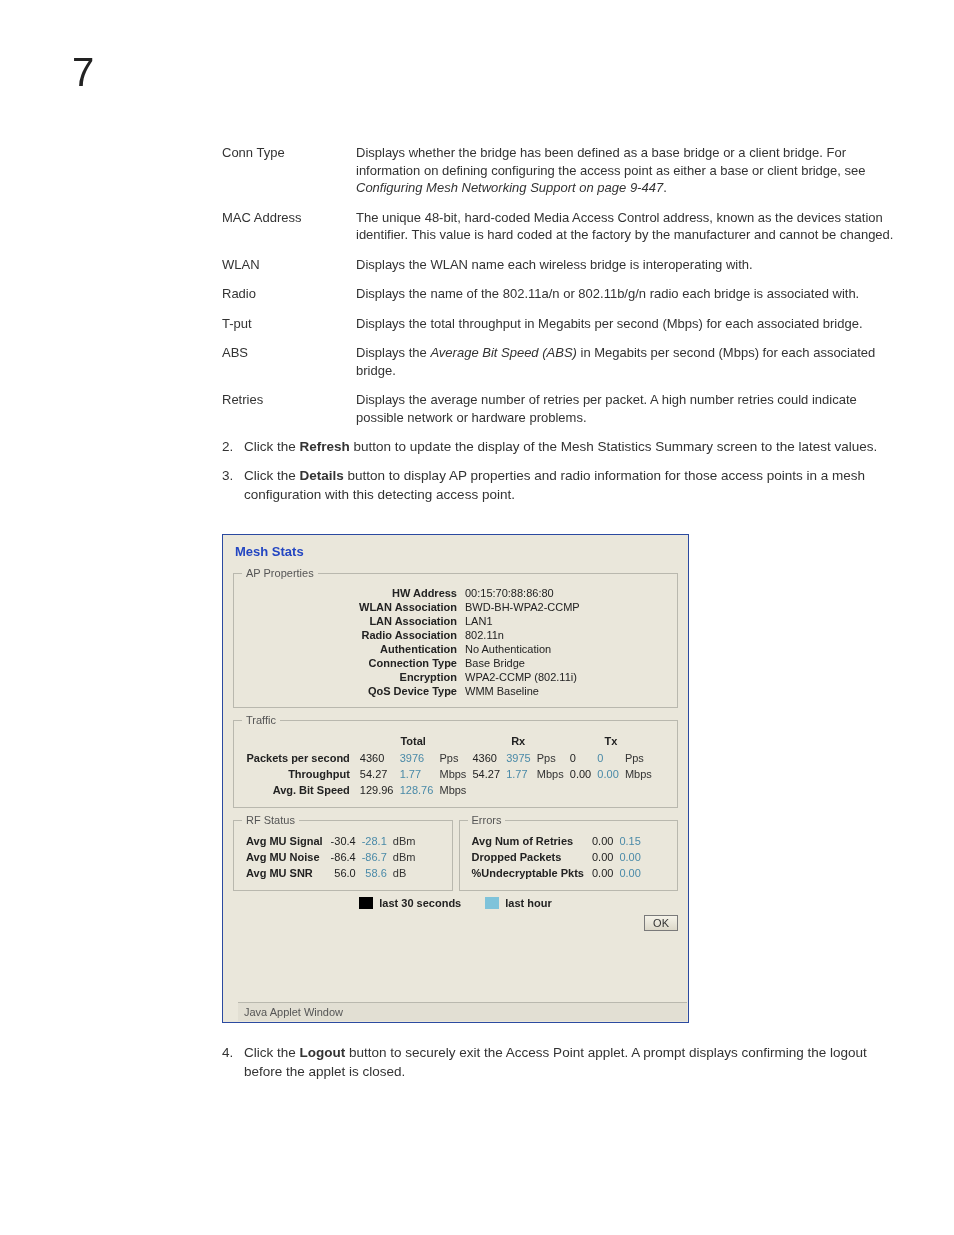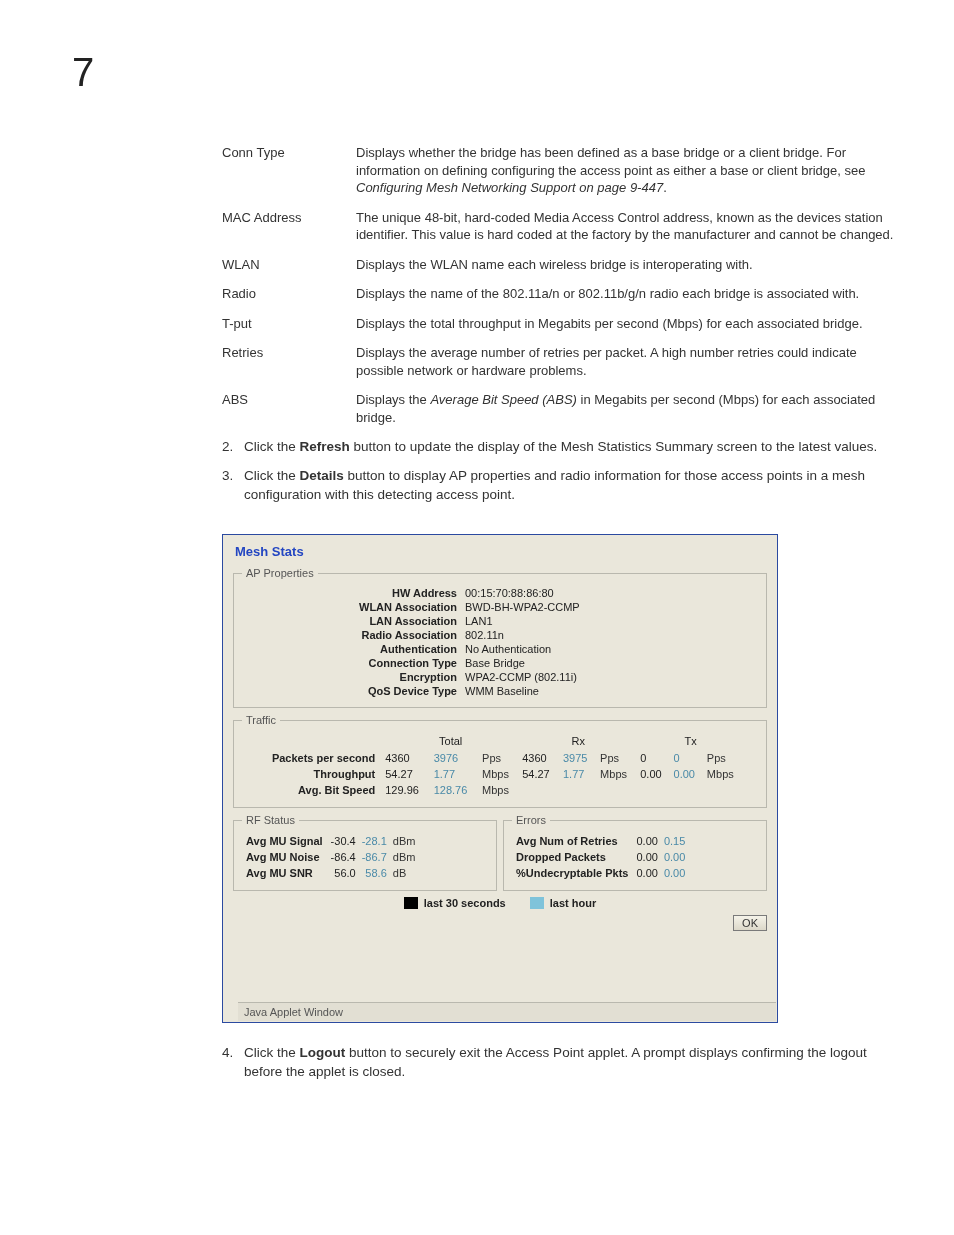--- a/index.html
+++ b/index.html
@@ -54,21 +54,21 @@
   .step { display: flex; margin-bottom: 10px; }
   .step .num { width: 22px; flex: 0 0 22px; }
   .step .txt { flex: 1; }
   .steps .b { font-weight: 700; }
 
   
   .dialog {
     position: absolute;
     left: 222px;
     top: 534px;
-    width: 556px;
+    width: 467px;
     height: 489px;
     border: 1px solid #2b4aa0;
     background: #eae7db;
     font-family: Tahoma, Arial, sans-serif;
     font-size: 11px;
     color: #222;
     box-sizing: border-box;
   }
   .dlg-title {
     color: #2346c2;
@@ -85,21 +85,21 @@
     font-size: 11px;
     color: #555;
     padding: 0 4px;
   }
   .prop-row { display: flex; align-items: flex-start; margin: 2px 0; }
   .prop-label { width: 215px; text-align: right; font-weight: 700; padding-right: 8px; }
   .prop-val   { flex: 1; }
 
   
   .traffic-table { width: 100%; }
-  .traffic-table .hdr td { font-weight: 400; text-align: center; padding-bottom: 2px; }
+  .traffic-table .hdr td { font-weight: 700; text-align: center; padding-bottom: 2px; }
   .traffic-table td { padding: 1px 2px; white-space: nowrap; }
   .traffic-table .rowlbl { font-weight: 700; text-align: right; padding-right: 6px; }
   .traffic-table .v30 { color: #222; }
   .traffic-table .vhr { color: #4a8aa8; }
   .traffic-table .unit { color: #333; }
 
   
   .rf-row { display: flex; margin: 0 10px 6px 10px; gap: 6px; }
   .rf-row fieldset { flex: 1; margin: 0; }
   .rf-table td, .err-table td { padding: 1px 2px; white-space: nowrap; }
@@ -189,28 +189,28 @@
     </div>
     <div class="row">
       <div class="term">Radio</div>
       <div class="desc">Displays the name of the 802.11a/n or 802.11b/g/n radio each bridge is associated with.</div>
     </div>
     <div class="row">
       <div class="term">T-put</div>
       <div class="desc">Displays the total throughput in Megabits per second (Mbps) for each associated bridge.</div>
     </div>
     <div class="row">
-      <div class="term">Retries</div>
-      <div class="desc">Displays the average number of retries per packet. A high number retries could indicate possible network or hardware problems.</div>
-    </div>
-    <div class="row">
       <div class="term">ABS</div>
       <div class="desc">
         <span>Displays the </span><span class="ital">Average Bit Speed (ABS)</span><span> in Megabits per second (Mbps) for each associated bridge.</span>
       </div>
+    </div>
+    <div class="row">
+      <div class="term">Retries</div>
+      <div class="desc">Displays the average number of retries per packet. A high number retries could indicate possible network or hardware problems.</div>
     </div>
   </div>
 
   <div class="steps">
     <div class="step">
       <div class="num">2.</div>
       <div class="txt">
         <span>Click the </span><span class="b">Refresh</span><span> button to update the display of the Mesh Statistics Summary screen to the latest values.</span>
       </div>
     </div>

